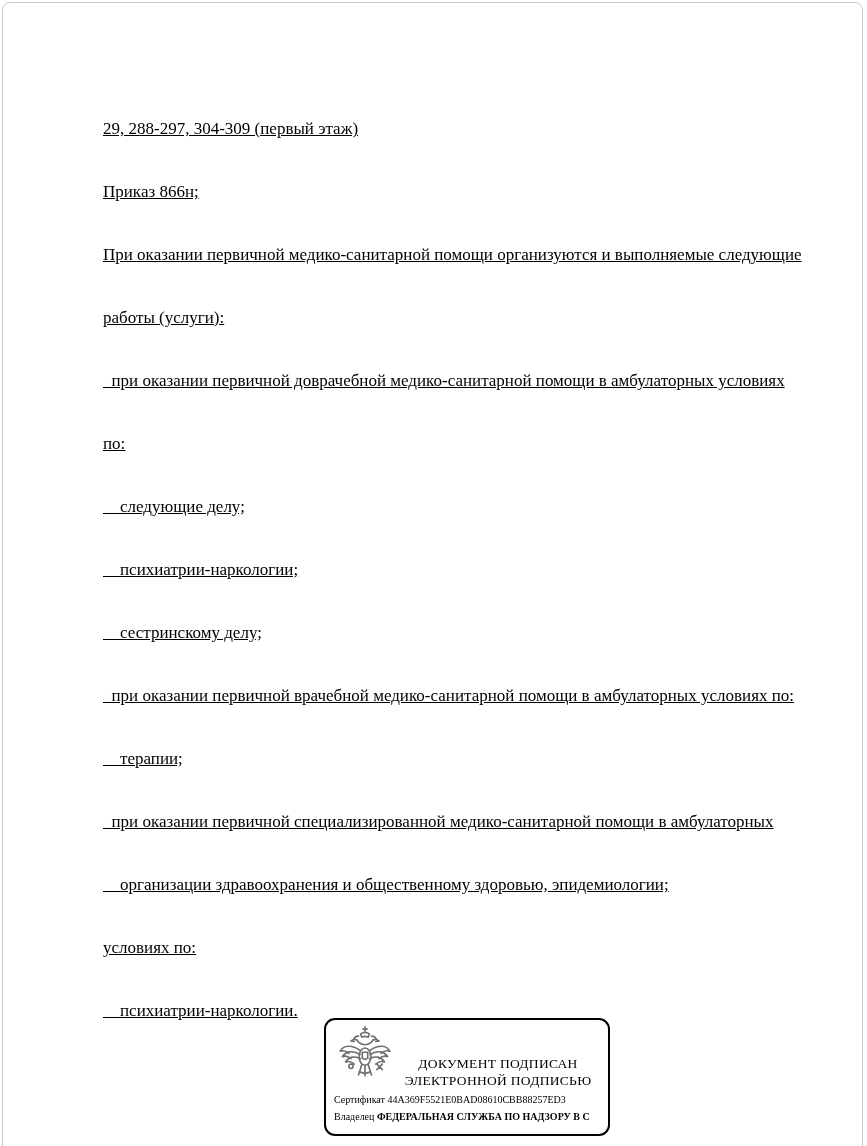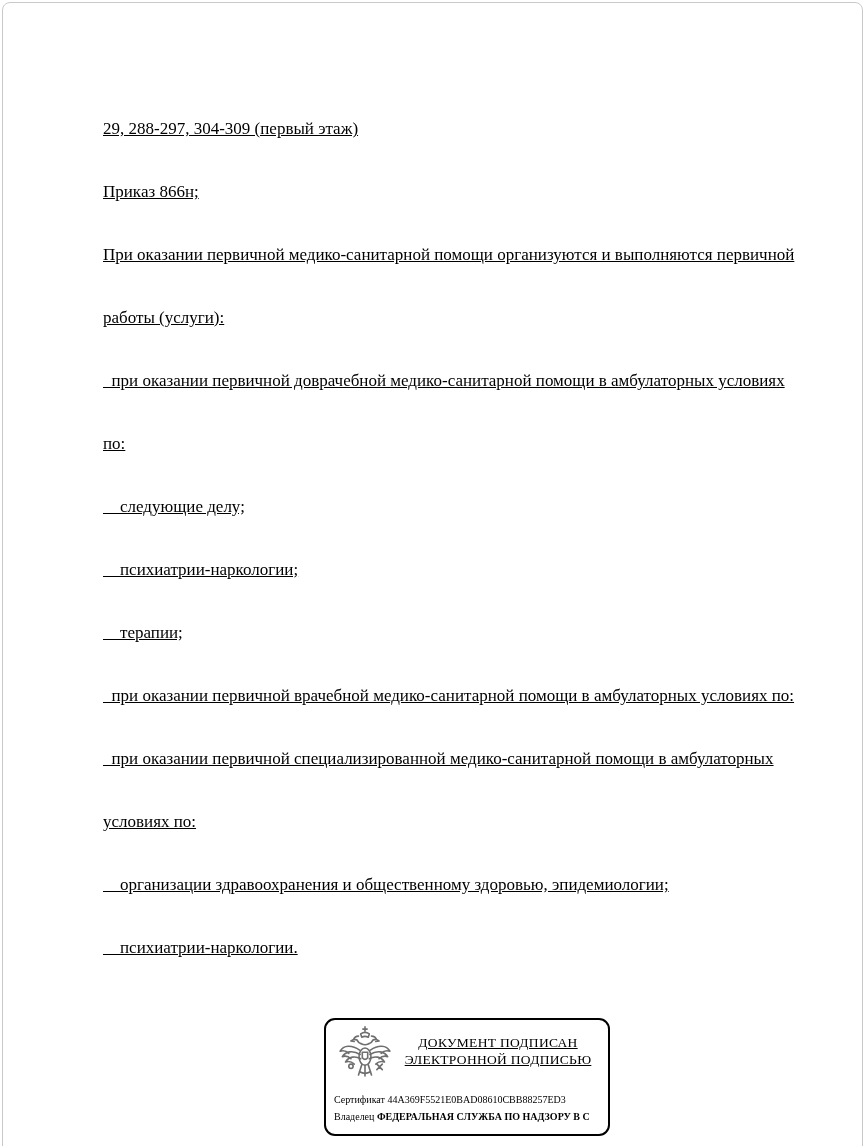--- a/index.html
+++ b/index.html
@@ -43,23 +43,22 @@
     height: 118px;
     box-sizing: border-box;
     border: 2.5px solid #000000;
     border-radius: 11px;
     background: #ffffff;
     color: #000000;
     overflow: hidden;
   }
   .stamp-top {
     display: flex;
-    align-items: flex-start;
+    align-items: flex-end;
     padding: 5px 4px 0 12px;
-    text-decoration: underline;
   }
   .emblem { flex: 0 0 auto; }
   .stamp-title {
     flex: 1 1 auto;
     text-align: center;
     font-size: 13.5px;
     line-height: 17px;
     letter-spacing: 0.3px;
     padding-top: 9px;
   }
@@ -73,31 +72,32 @@
   .owner-value { font-weight: bold; }
 </style>
 </head>
 <body>
 
 <div class="page">
 
   <div class="doc-text">
     <div class="line">29, 288-297, 304-309 (первый этаж)</div>
     <div class="line">Приказ 866н;</div>
-    <div class="line">При оказании первичной медико-санитарной помощи организуются и выполняются первичной</div>
+    <div class="line">При оказании первичной медико-санитарной помощи организуются и выполняемые следующие</div>
     <div class="line">работы (услуги):</div>
     <div class="line">  при оказании первичной доврачебной медико-санитарной помощи в амбулаторных условиях</div>
     <div class="line">по:</div>
     <div class="line">    следующие делу;</div>
     <div class="line">    психиатрии-наркологии;</div>
+    <div class="line">    сестринскому делу;</div>
+    <div class="line">  при оказании первичной врачебной медико-санитарной помощи в амбулаторных условиях по:</div>
     <div class="line">    терапии;</div>
-    <div class="line">  при оказании первичной врачебной медико-санитарной помощи в амбулаторных условиях по:</div>
     <div class="line">  при оказании первичной специализированной медико-санитарной помощи в амбулаторных</div>
+    <div class="line">    организации здравоохранения и общественному здоровью, эпидемиологии;</div>
     <div class="line">условиях по:</div>
-    <div class="line">    организации здравоохранения и общественному здоровью, эпидемиологии;</div>
     <div class="line">    психиатрии-наркологии.</div>
     
     
     
     
     
     
     
     
   </div>

